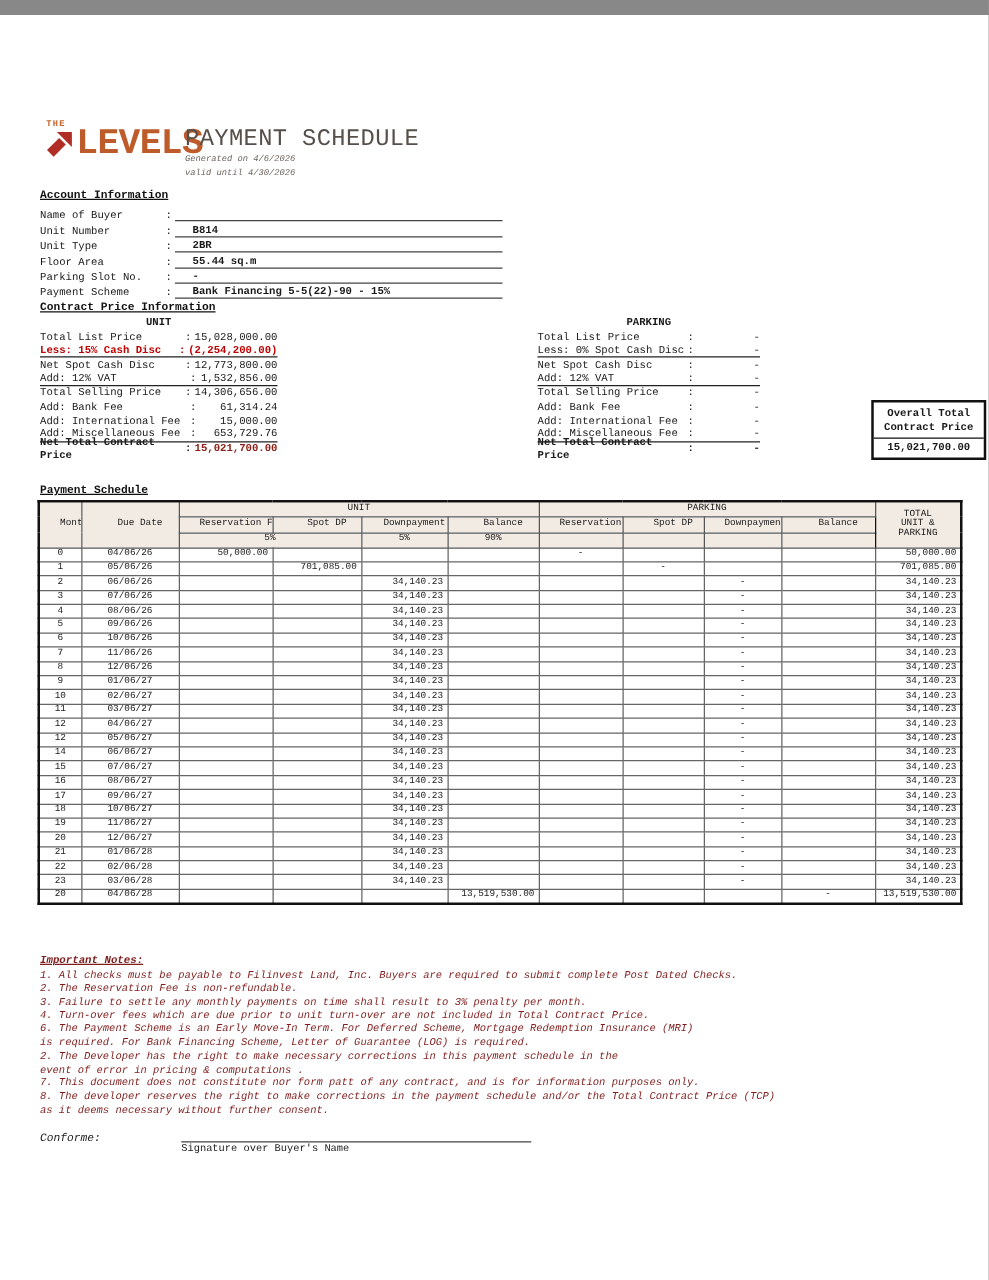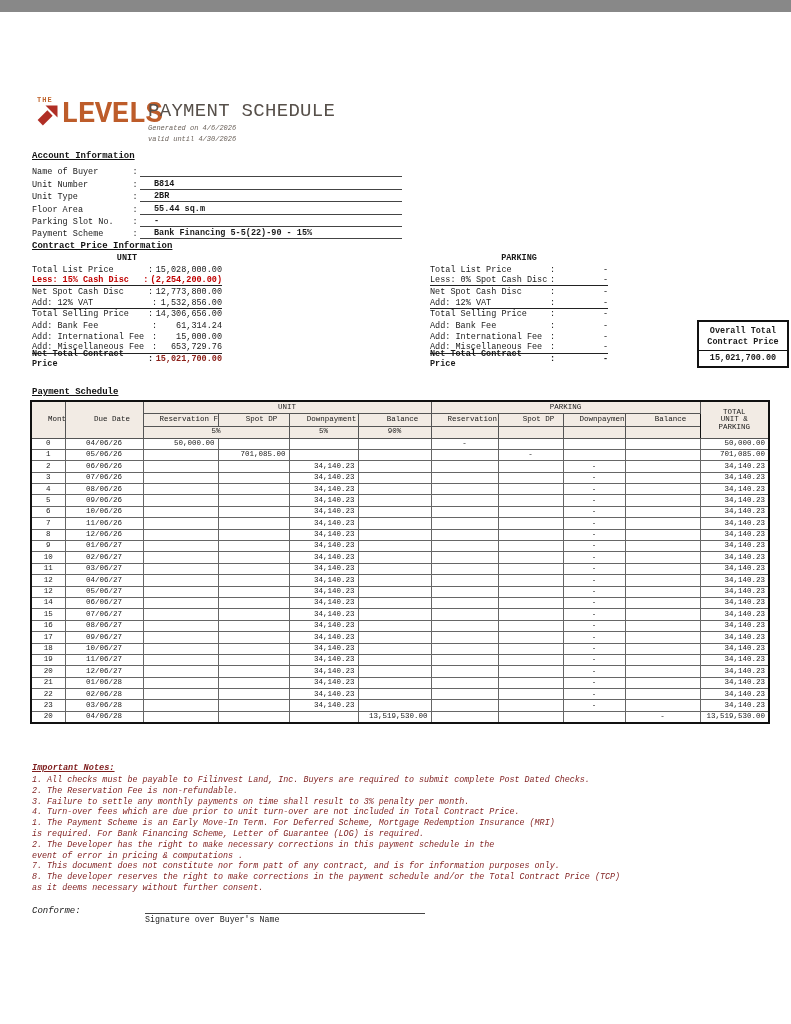--- a/index.html
+++ b/index.html
@@ -620,21 +620,21 @@
     </table>
   </div>
 
   <div class="notes">
     <div class="notes-title">Important Notes:</div>
     <div>
         <div class="note-line">1. All checks must be payable to Filinvest Land, Inc. Buyers are required to submit complete Post Dated Checks.</div>
         <div class="note-line">2. The Reservation Fee is non-refundable.</div>
         <div class="note-line">3. Failure to settle any monthly payments on time shall result to 3% penalty per month.</div>
         <div class="note-line">4. Turn-over fees which are due prior to unit turn-over are not included in Total Contract Price.</div>
-        <div class="note-line">1. The Payment Scheme is an Early Move-In Term. For Deferred Scheme, Mortgage Redemption Insurance (MRI)</div>
+        <div class="note-line">6. The Payment Scheme is an Early Move-In Term. For Deferred Scheme, Mortgage Redemption Insurance (MRI)</div>
         <div class="note-line">is required. For Bank Financing Scheme, Letter of Guarantee (LOG) is required.</div>
         <div class="note-line">2. The Developer has the right to make necessary corrections in this payment schedule in the</div>
         <div class="note-line">event of error in pricing &amp; computations .</div>
         <div class="note-line">7. This document does not constitute nor form patt of any contract, and is for information purposes only.</div>
         <div class="note-line">8. The developer reserves the right to make corrections in the payment schedule and/or the Total Contract Price (TCP)</div>
         <div class="note-line">as it deems necessary without further consent.</div>
       </div>
   </div>
 
   <div class="conforme">

